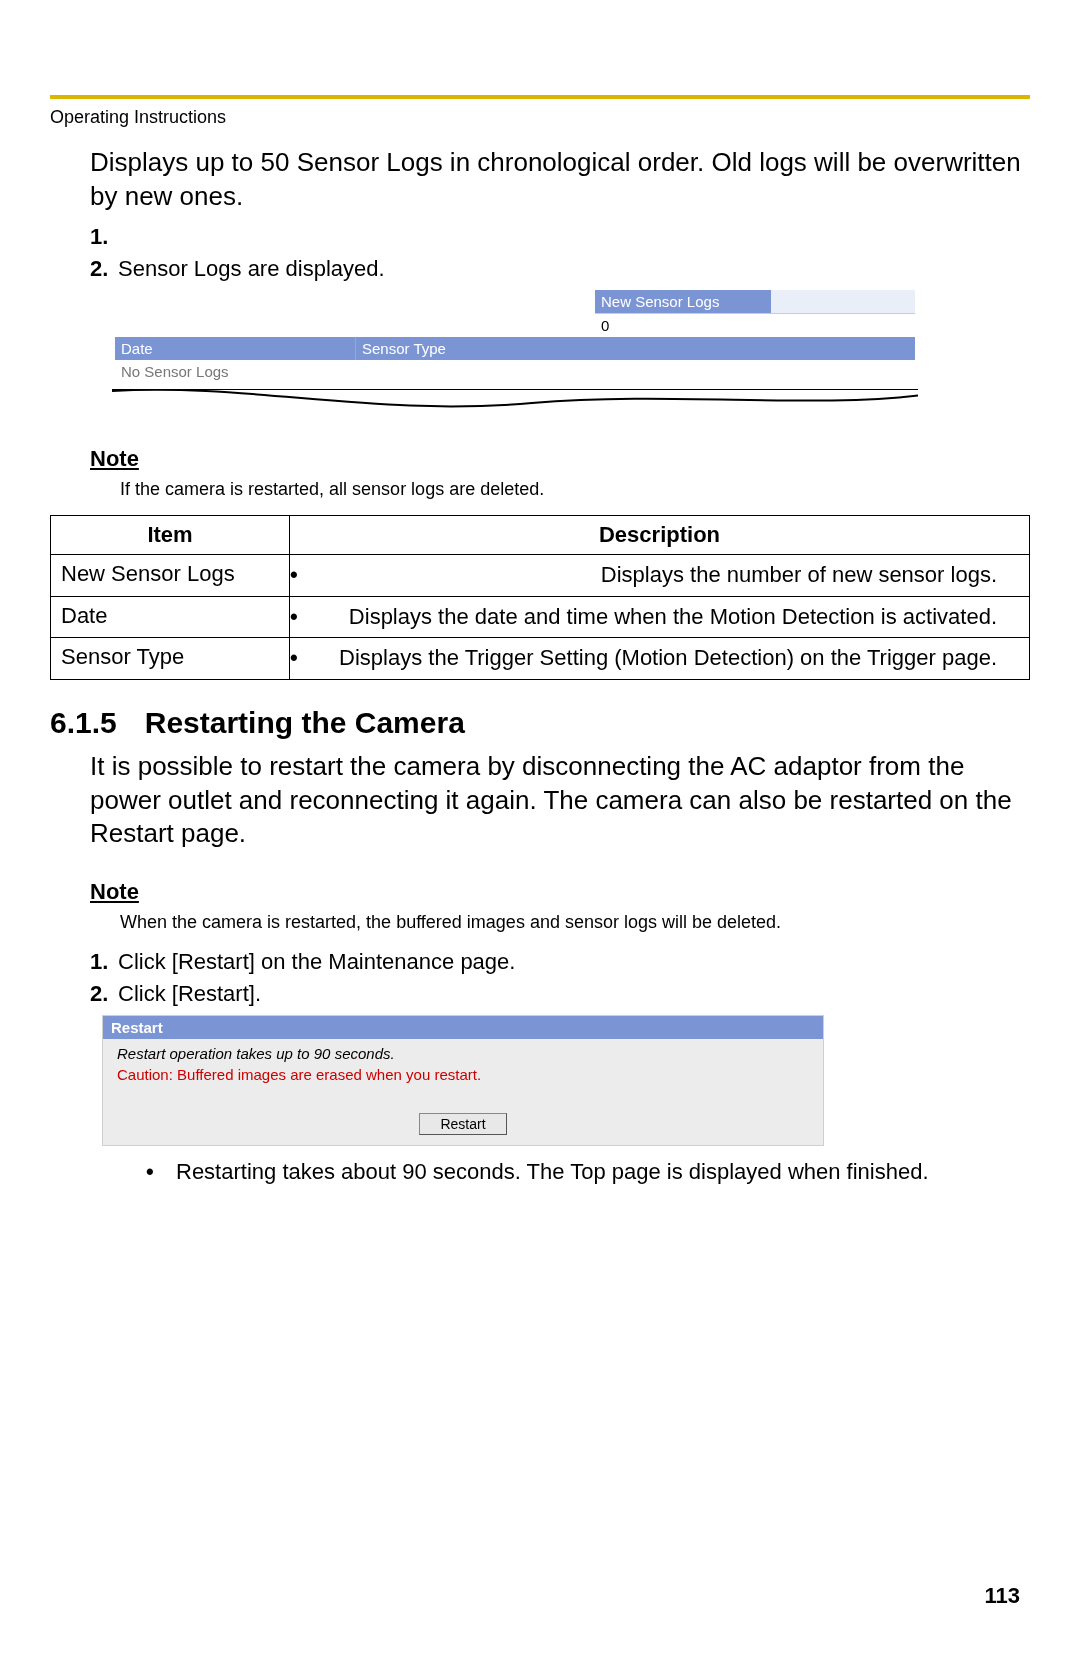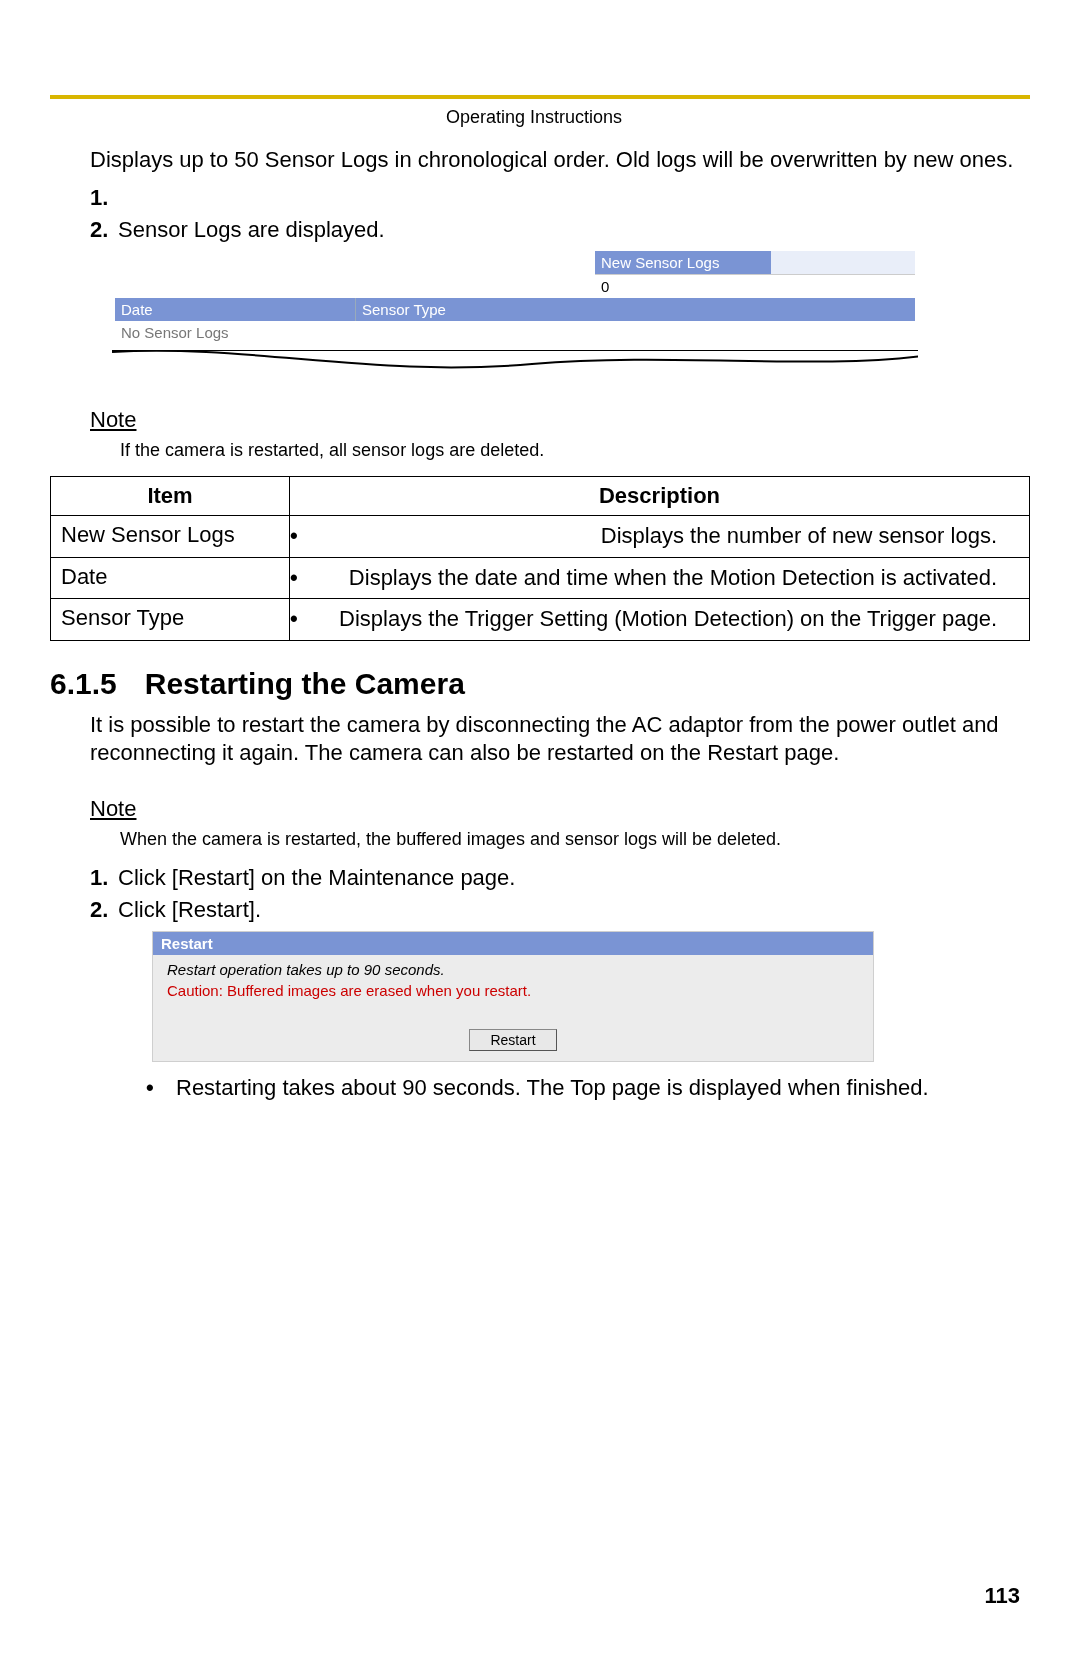--- a/index.html
+++ b/index.html
@@ -16,56 +16,56 @@
     padding: 95px 50px 40px 50px;
     position: relative;
   }
   .rule-line {
     height: 4px;
     background: #d9b600;
     width: 100%;
     margin-bottom: 8px;
   }
   .header-label {
-    text-align: center;
+    text-align: left;
     font-size: 18px;
     margin-bottom: 18px;
     padding-right: 12px;
   }
   h2.sec {
     font-size: 30px;
     font-weight: bold;
     margin: 0 0 10px 0;
   }
   h2.sec .secno {
     display: inline-block;
     margin-right: 28px;
   }
   .body-text {
-    font-size: 22px;
+    font-size: 26px;
     line-height: 1.3;
     margin: 0 0 10px 40px;
   }
   ol.steps {
     list-style: none;
     margin: 0 0 8px 40px;
     padding: 0;
     font-size: 22px;
   }
   ol.steps li {
     margin-bottom: 6px;
     display: flex;
   }
   ol.steps li .num {
     font-weight: bold;
     min-width: 28px;
   }
   .note-head {
     font-size: 22px;
-    font-weight: normal;
+    font-weight: bold;
     text-decoration: underline;
     margin: 28px 0 6px 40px;
   }
   .note-body {
     font-size: 18px;
     margin: 0 0 14px 70px;
     line-height: 1.3;
   }
 
   
@@ -109,21 +109,21 @@
     content: "•"; display:inline-block; width: 28px; font-weight:bold;
   }
   table.desc td.d ul li {
     padding-left: 10px; text-indent: -10px; line-height:1.3;
   }
   table.desc td.d ul li span { display:inline; }
   .desc td.d ul li .wrap { display:inline-block; vertical-align:top; width: calc(100% - 40px); text-align: right; }
 
   
   .restart-shot {
-    margin: 6px 0 12px 102px;
+    margin: 6px 0 12px 52px;
     width: 720px;
     font-family: Tahoma, Arial, sans-serif;
     font-size: 15px;
     background:#701a75;
     border:1px solid #cfcfcf;
   }
   .restart-shot .titlebar { background:#7a94d4; color:#fff; font-weight:bold; padding:3px 8px; }
   .restart-shot .msg { background:#ececec; padding:6px 14px 2px 14px; color:#000;font-style:italic;}
   .restart-shot .warn { background:#ececec; padding:2px 14px 24px 14px; color:#c00;}
   .restart-shot .btnrow { background:#ececec; text-align:center; padding:6px 0 10px 0;}

